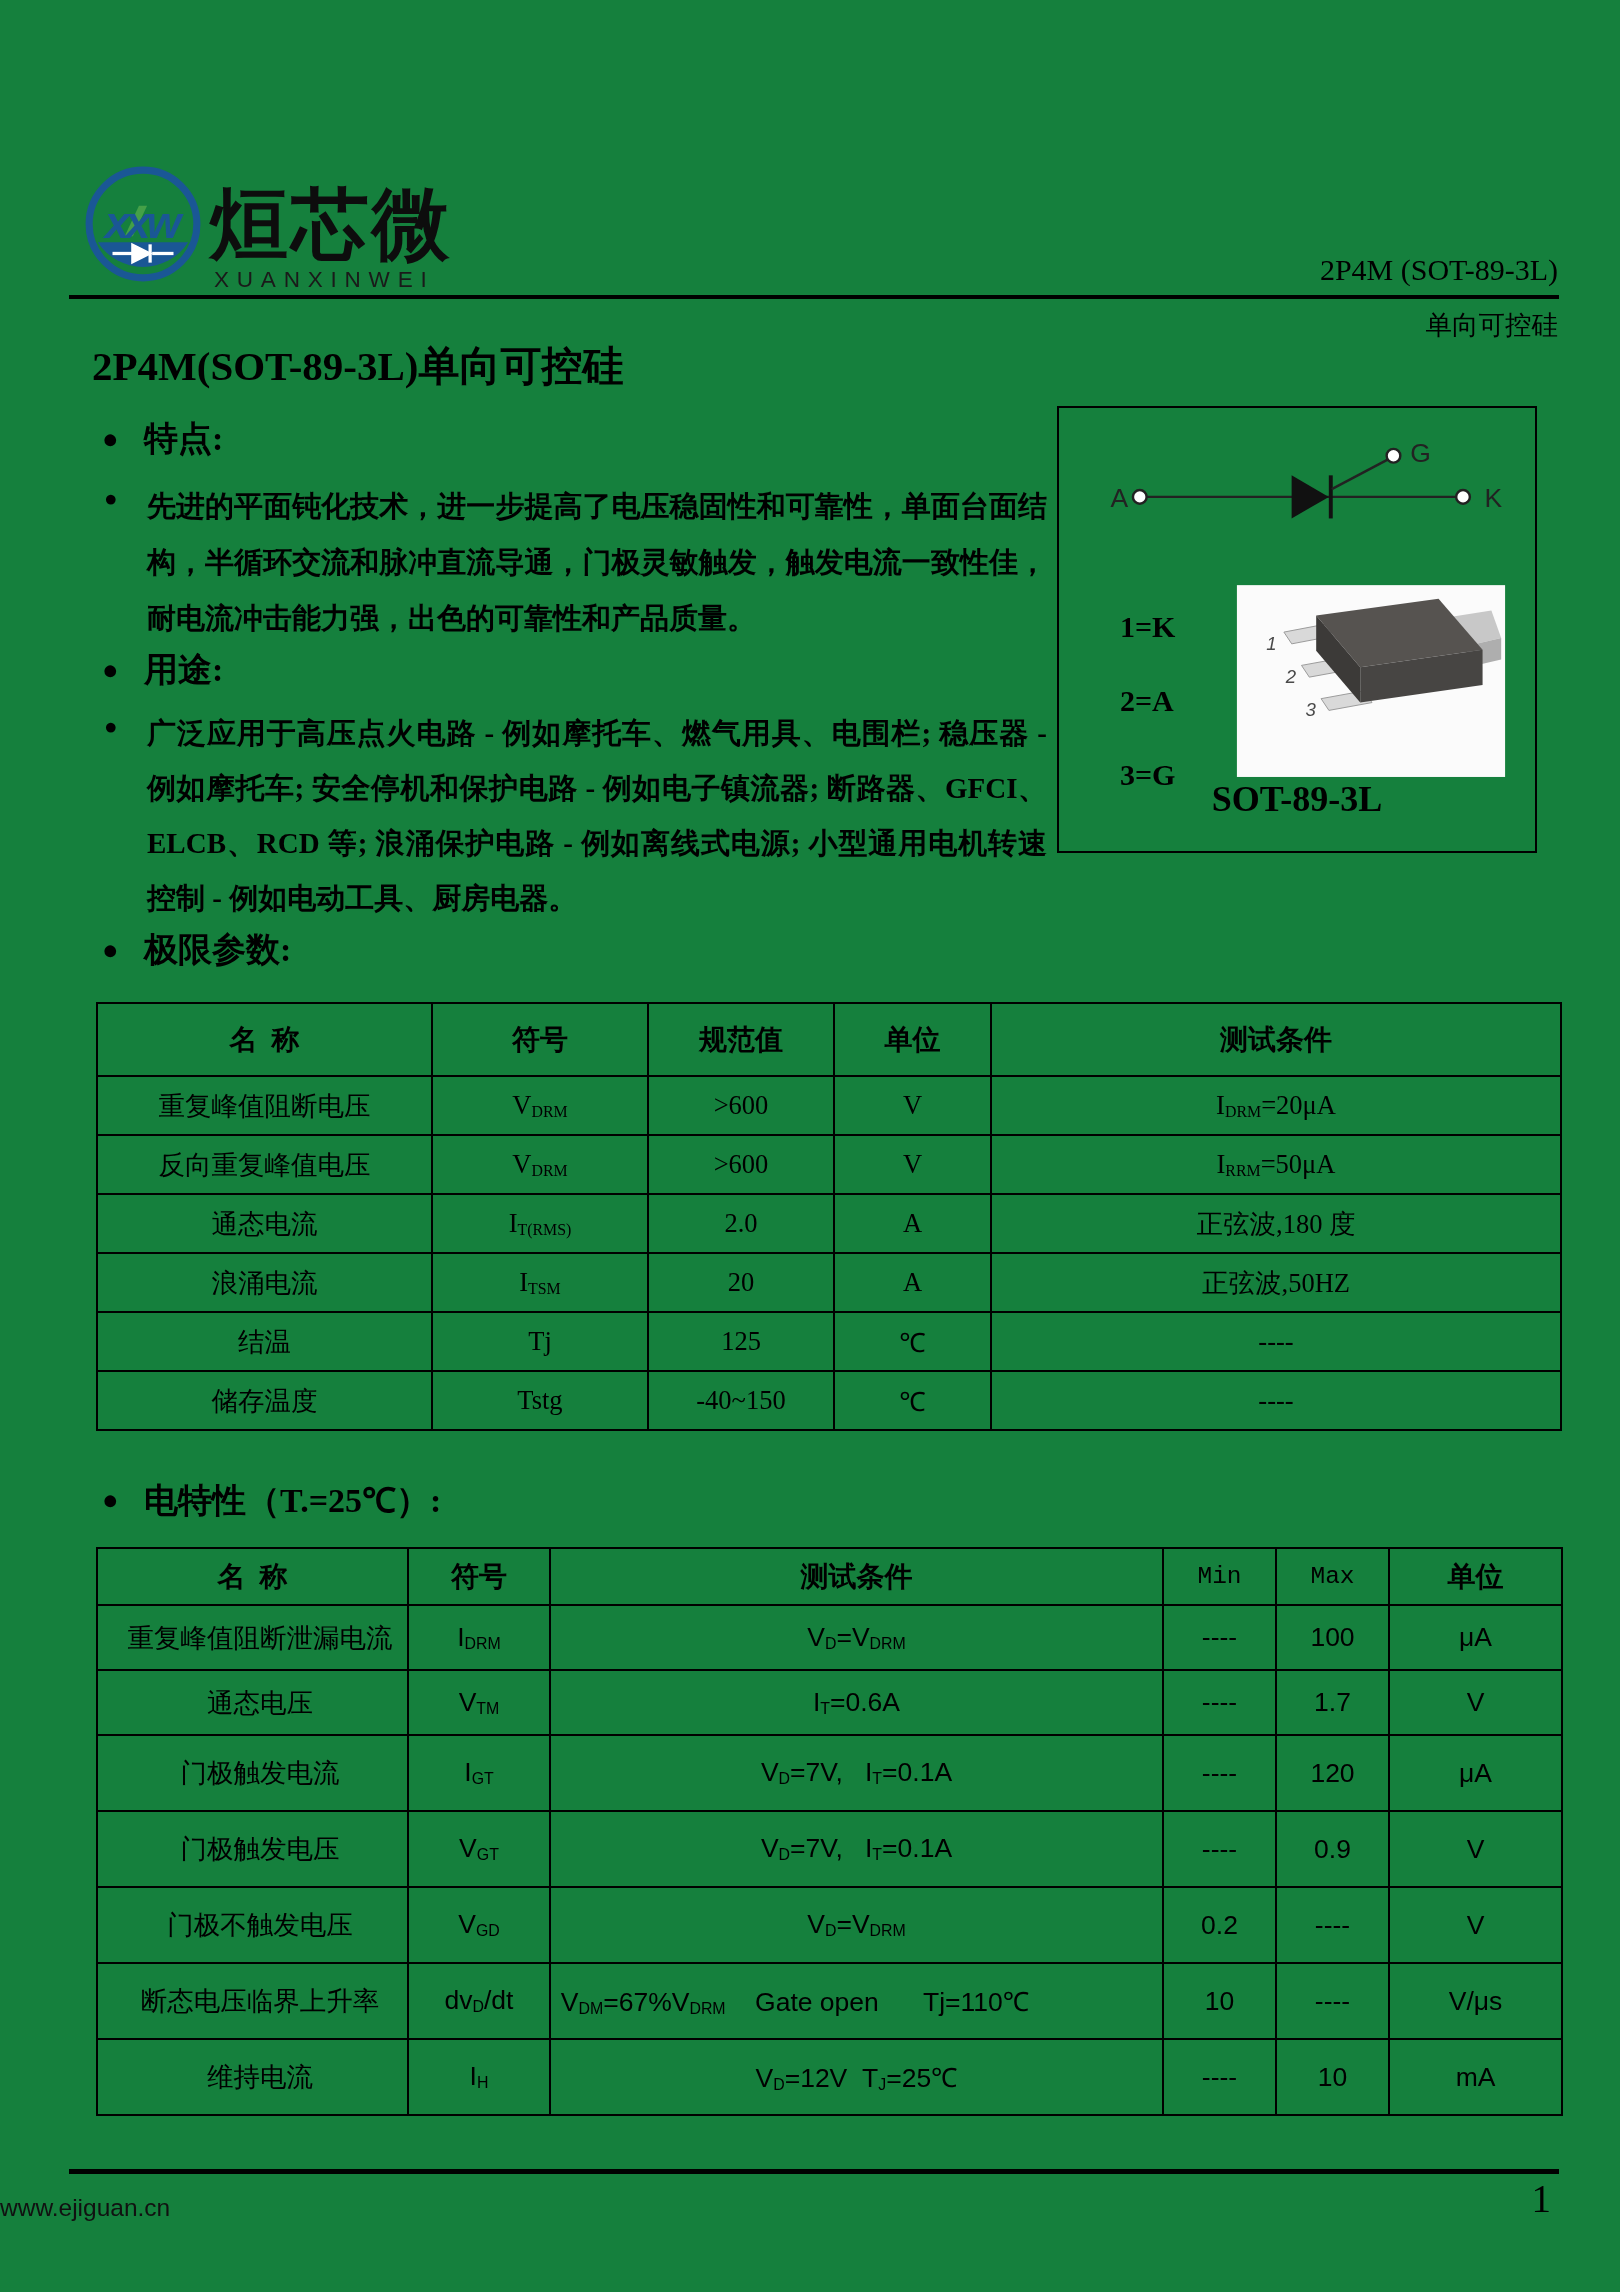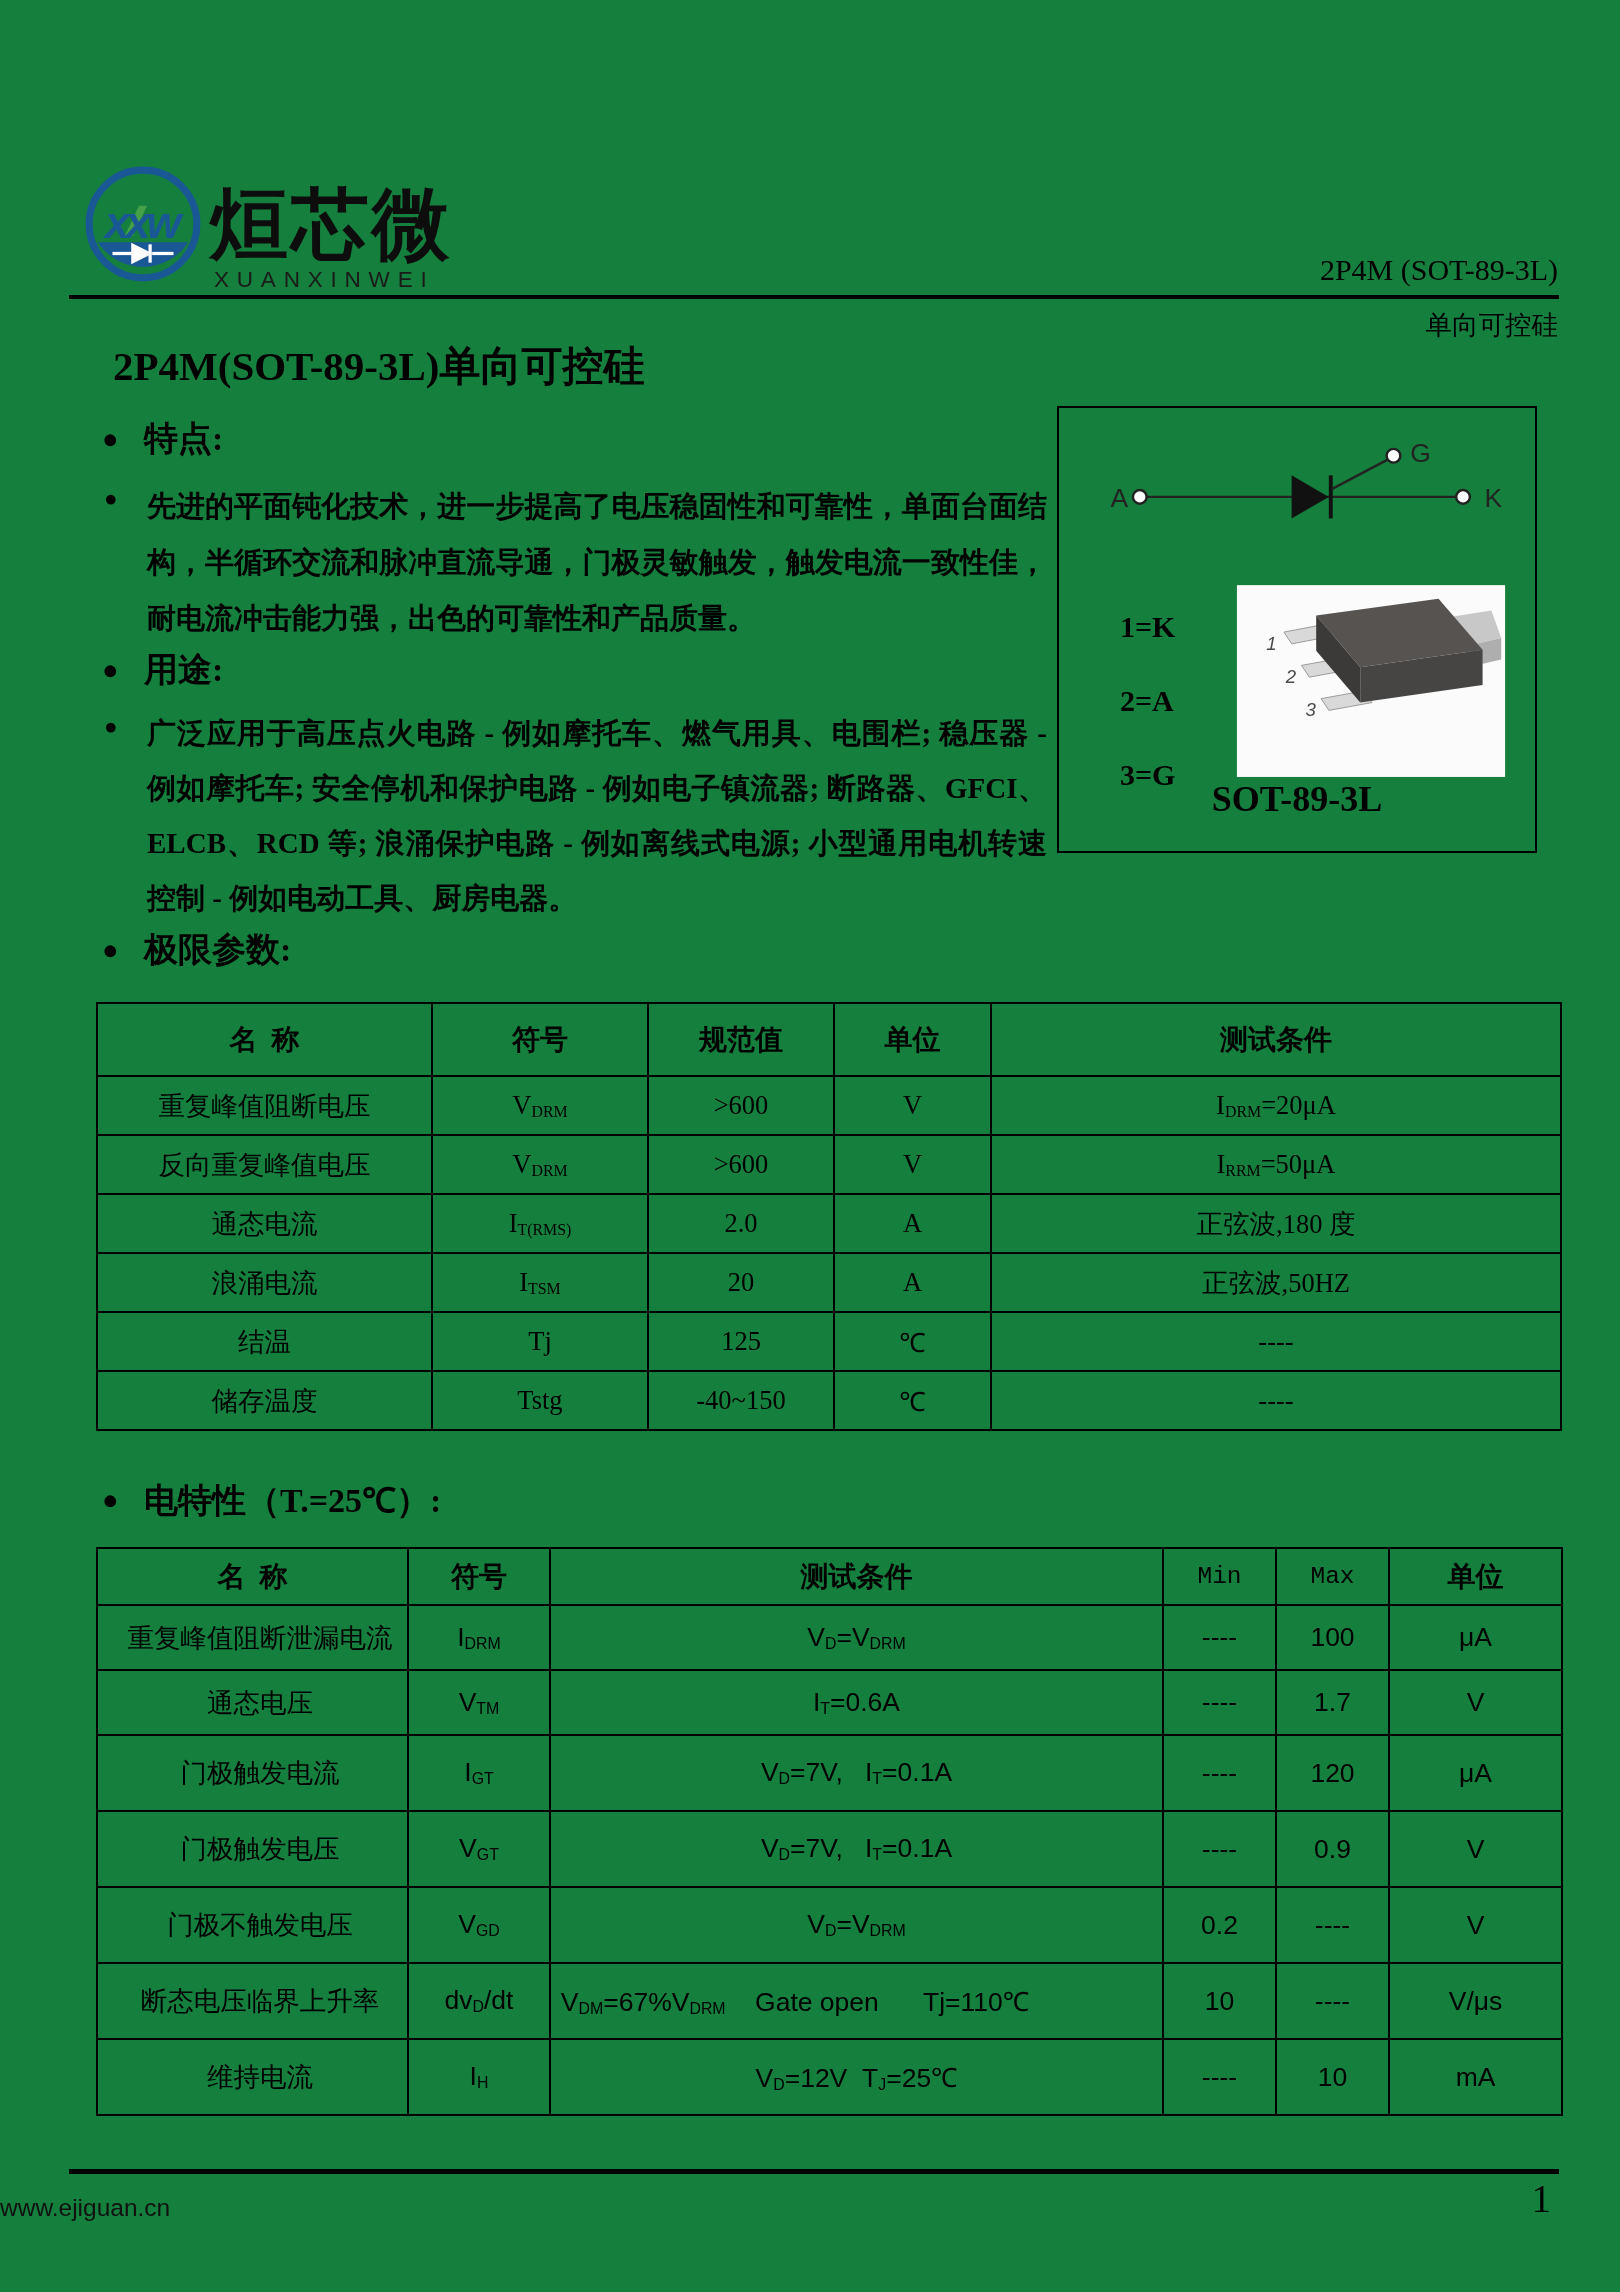--- a/index.html
+++ b/index.html
@@ -10,21 +10,21 @@
   }
   
   .logo-svg { position:absolute; left:82px; top:163px; width:122px; height:122px; }
   .brand-cn { position:absolute; left:210px; top:182px; font-size:78px; line-height:84px;
               font-weight:bold; font-family:"Liberation Sans", sans-serif; letter-spacing:2.9px; color:#0d0d0d; }
   .brand-en { position:absolute; left:214px; top:267px; font-size:22.5px; letter-spacing:7.8px;
               font-family:"Liberation Sans", sans-serif; color:#1a1a1a; }
   .part-number { position:absolute; right:62px; top:253px; font-size:30px; }
   .rule-top { position:absolute; left:69px; top:295px; width:1490px; height:3.9px; background:#000; }
   .category { position:absolute; right:62px; top:307px; font-size:26.5px; }
-  .doc-title { position:absolute; left:113px; top:339px; font-size:41px; font-weight:bold; }
+  .doc-title { position:absolute; left:92px; top:339px; font-size:41px; font-weight:bold; }
 
   
   .sec-head { position:absolute; left:102px; display:flex; align-items:center; gap:25.5px;
               font-size:34px; font-weight:bold; }
   .sec-head .bullet { font-size:27.4px; }
   .para { position:absolute; left:102px; width:945px; }
   .para .bullet { position:absolute; left:2px; top:7.8px; font-size:22.5px; }
   .para p { margin:0 0 0 45px; font-size:29px; font-weight:bold; text-align:justify; }
   .para.features p { line-height:56px; }
   .para.apps p { line-height:55px; }

